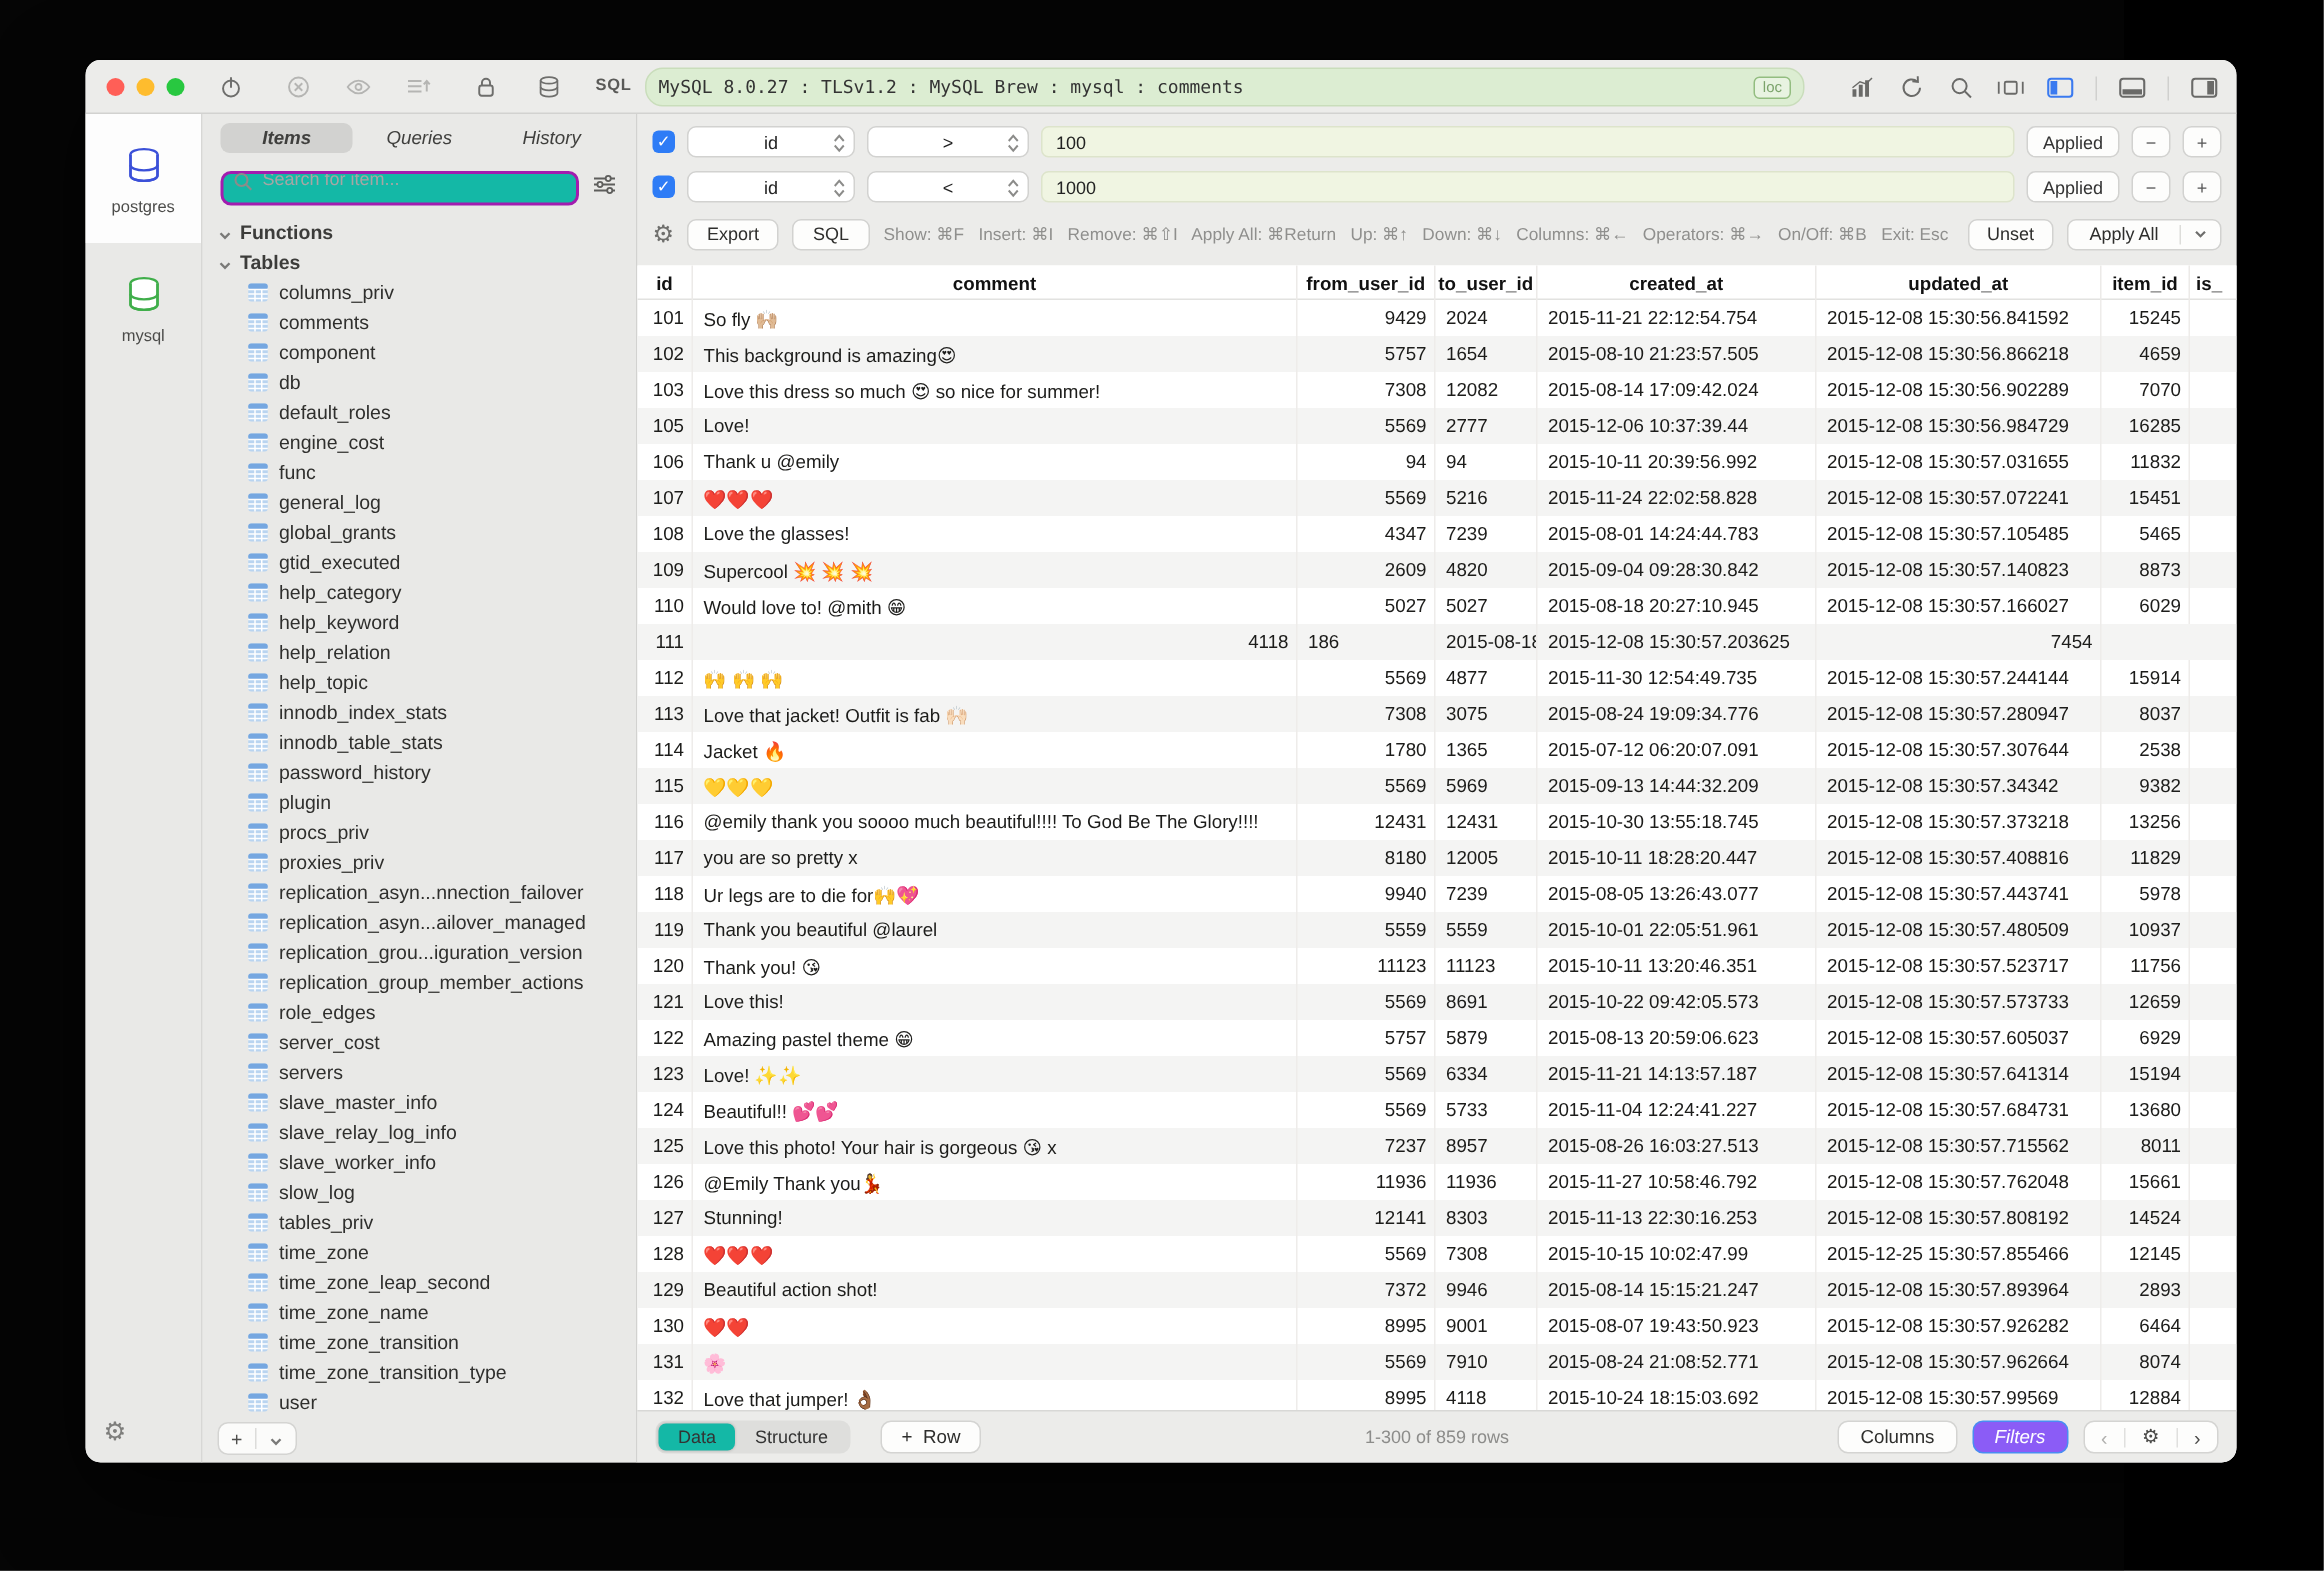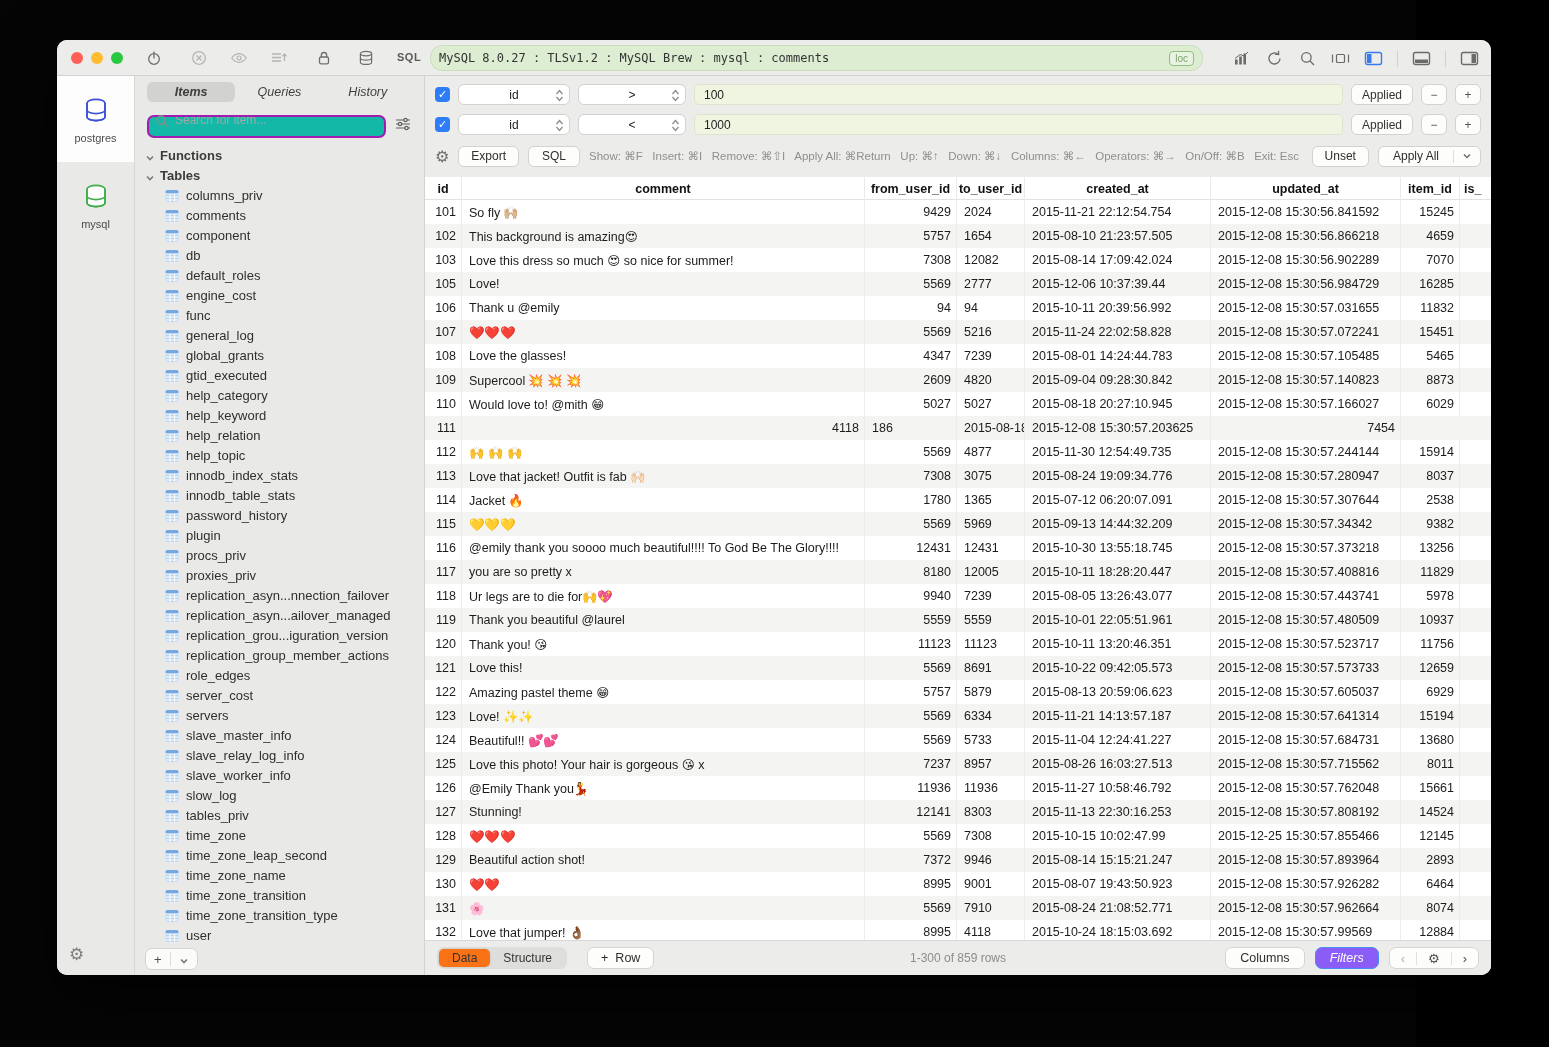--- a/index.html
+++ b/index.html
@@ -113,21 +113,21 @@
     border-right:1px solid #eeecea; overflow:hidden; white-space:nowrap; }
   .gcell.r { justify-content:flex-end; padding-right:5px; }
   .gcell.l { justify-content:flex-start; padding-left:7px; }
   .gcell:last-child { border-right:none; }
 
   
   .statusbar { flex:0 0 35px; background:#ececea; border-top:1px solid #d8d8d6; display:flex; align-items:center;
     padding:0 12px; gap:10px; position:relative; }
   .seg { display:flex; background:#dededc; border-radius:7px; padding:2px; }
   .seg .seg-item { font-size:12px; color:#333; padding:2px 13px; border-radius:5px; }
-  .seg .seg-item.active { background:#f97316; box-shadow:0 0 2px rgba(0,0,0,.18); }
+  .seg .seg-item.active { background:#14b8a6; box-shadow:0 0 2px rgba(0,0,0,.18); }
   .addrow-btn { display:flex; align-items:center; gap:7px; background:#fdfdfc; border:1px solid #d4d4d2;
     border-radius:7px; height:22px; padding:0 13px; font-size:12.5px; color:#2e2e2c; margin-left:10px; }
   .rowcount { position:absolute; left:50%; transform:translateX(-50%); font-size:12px; color:#8c8c8a; }
   .status-right { margin-left:auto; display:flex; align-items:flex-end; gap:10px; }
   .st-btn { background:#fdfdfc; border:1px solid #d4d4d2; border-radius:7px; height:22px; padding:0 14px;
     font-size:12.5px; color:#2e2e2c; display:flex; align-items:center; }
   .st-btn.blue { background:#8b5cf6; border-color:#4a8df2; color:#fff;font-style:italic; }
   .nav-group { display:flex; align-items:center; background:#fdfdfc; border:1px solid #d4d4d2; border-radius:7px;
     height:22px; overflow:hidden; }
   .nav-group .ng { padding:0 11px; font-size:13px; color:#4c4c4a; display:flex; align-items:center; }

